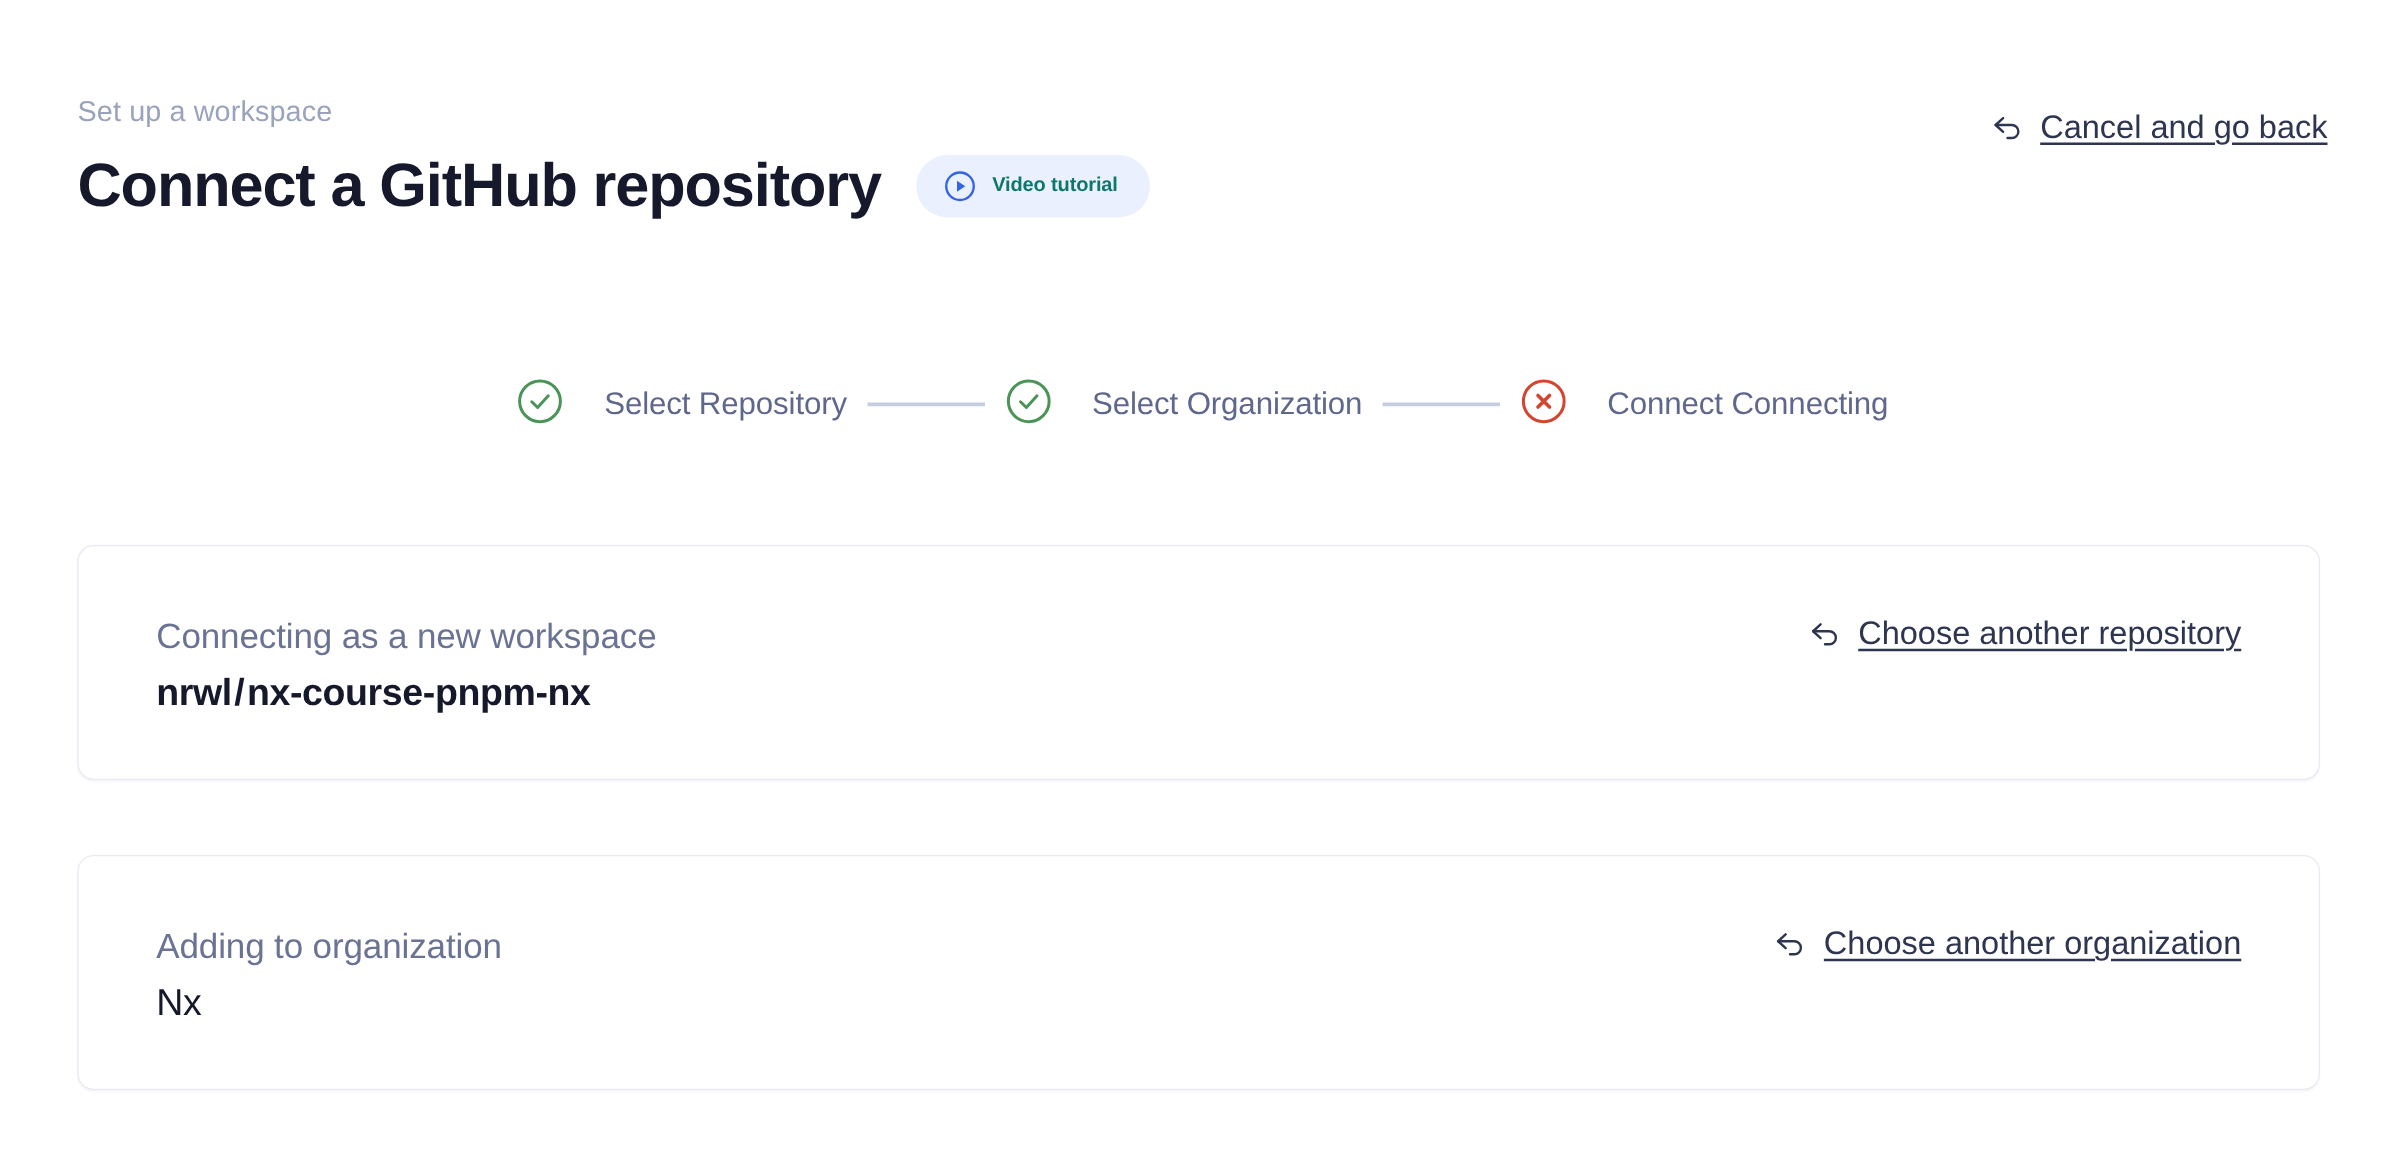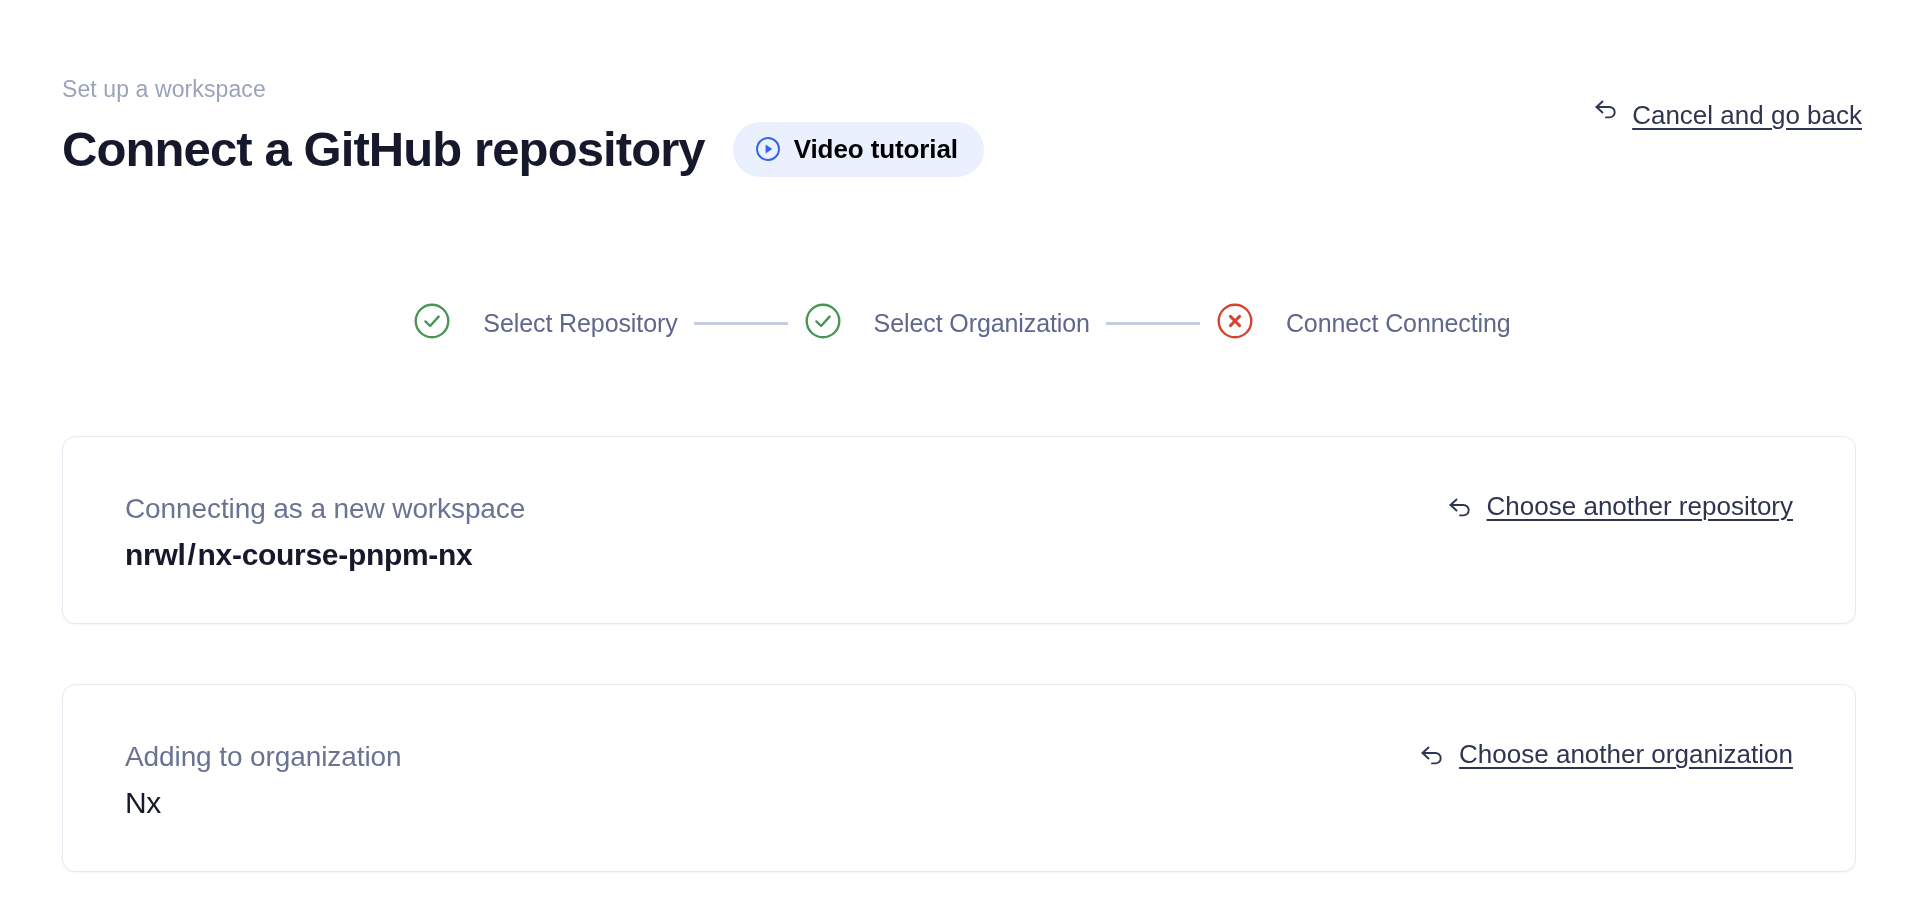--- a/index.html
+++ b/index.html
@@ -57,23 +57,23 @@
     align-items: center;
     gap: 13px;
     background: #eaf0fe;
     border-radius: 999px;
     padding: 12px 26px 12px 22px;
     cursor: pointer;
     border: none;
   }
 
   .video-badge .label {
-    font-size: 26px;
+    font-size: 16px;
     font-weight: 700;
-    color: #000000;
+    color: #0f766e;
     letter-spacing: -0.1px;
   }
 
   .play-icon { display: block; }
 
   
   .cancel-link {
     position: absolute;
     right: 62px;
     top: 86px;
@@ -82,21 +82,20 @@
     gap: 12px;
     cursor: pointer;
     text-decoration: none;
   }
   .cancel-link .label {
     font-size: 26px;
     color: #2e3550;
     text-decoration: underline;
     text-underline-offset: 4px;
     text-decoration-thickness: 1.5px;
-    margin-top: 14px;
   }
 
   
   .stepper {
     position: absolute;
     left: 0;
     right: 0;
     top: 302px;
     display: flex;
     align-items: center;

